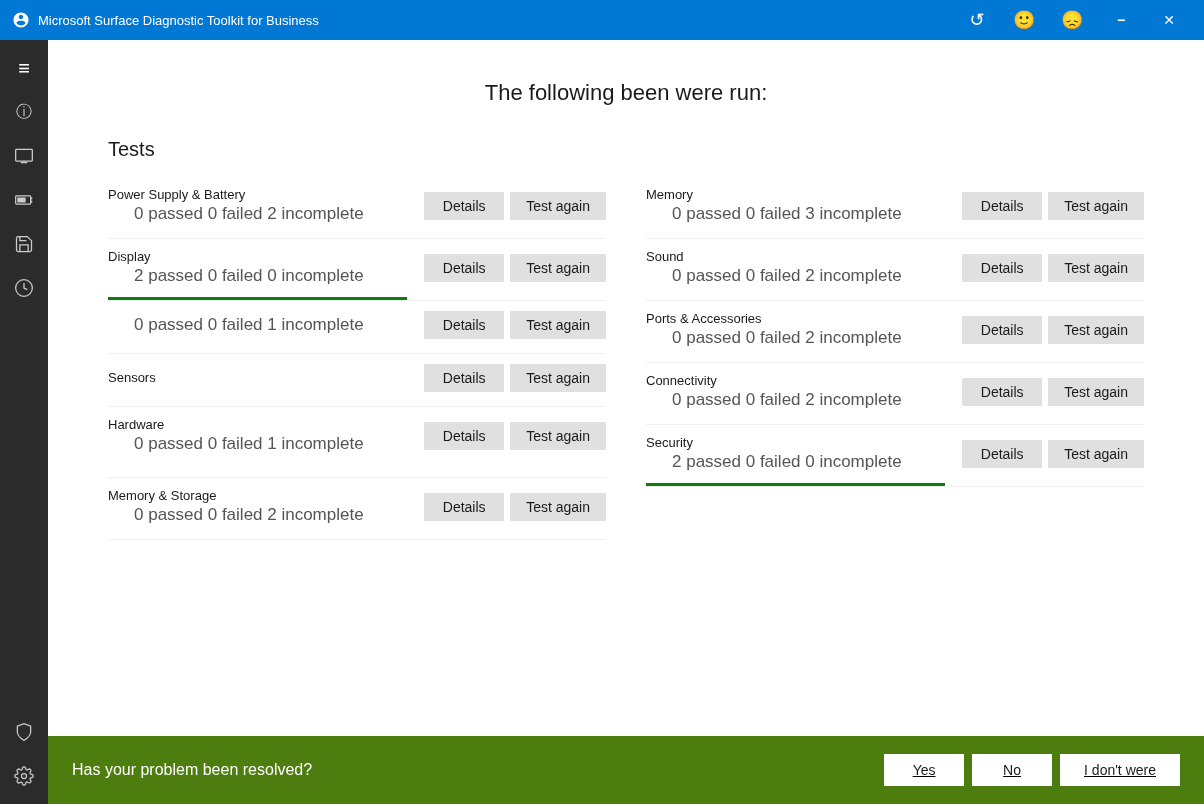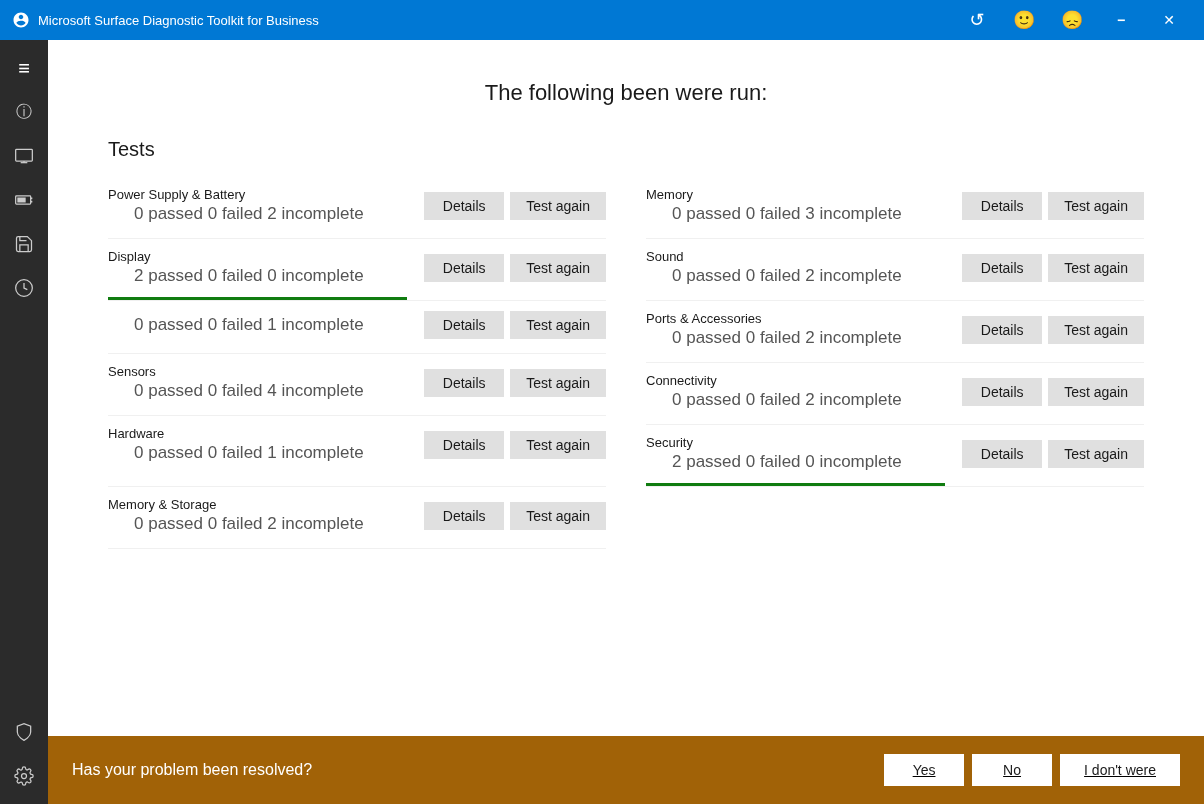--- a/index.html
+++ b/index.html
@@ -105,21 +105,21 @@
       background: #e0e0e0;
       border: none;
       cursor: pointer;
       color: #1a1a1a;
       border-radius: 0;
       min-width: 80px;
     }
 
     
     .resolution-banner {
-      background: #a16207;
+      background: #4d7c0f;
       padding: 18px 24px;
       display: flex;
       align-items: center;
       justify-content: space-between;
       flex-shrink: 0;
     }
     .resolution-question {
       color: white;
       font-size: 16px;
       font-weight: 400;
@@ -266,21 +266,20 @@
                 <div class="test-stats">0 passed  0 failed  1 incomplete</div>
               </div>
               <div class="test-actions">
                 <button class="btn-details">Details</button>
                 <button class="btn-test-again">Test again</button>
               </div>
             </div>
             <div class="test-item" style="position: relative; padding: 10px 0px 14px; border-bottom: 1px solid rgb(240, 240, 240);">
               <div class="test-info">
                 <div class="test-name">Sensors</div>
-                <div class="test-stats">0 passed  0 failed  4 incomplete</div>
               </div>
               <div class="test-actions">
                 <button class="btn-details">Details</button>
                 <button class="btn-test-again">Test again</button>
               </div>
             </div>
             <div class="test-item" style="position: relative; padding: 10px 0px 23px; border-bottom: 1px solid rgb(240, 240, 240);">
               <div class="test-info">
                 <div class="test-name">Hardware</div>
                 <div class="test-stats">0 passed  0 failed  1 incomplete</div>

